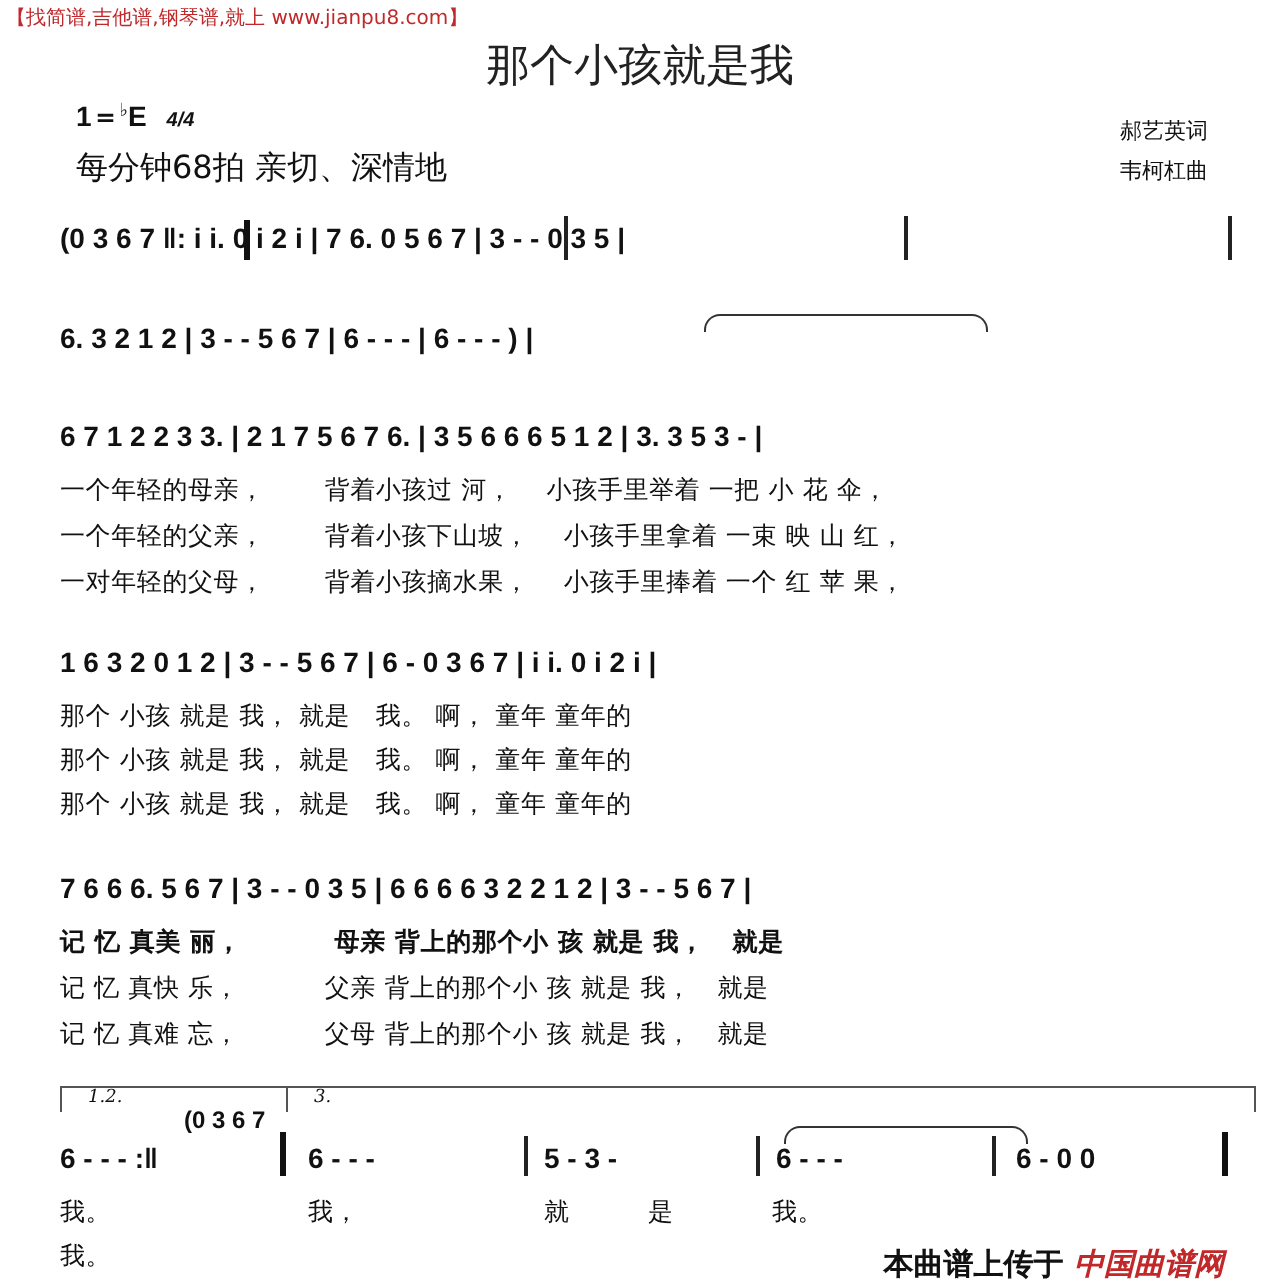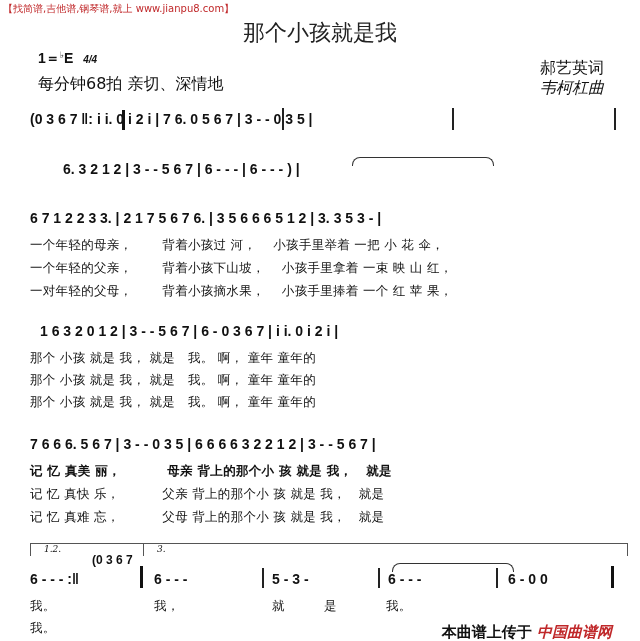--- a/index.html
+++ b/index.html
@@ -3,70 +3,70 @@
 <meta charset="utf-8">
 <style>
   html, body { margin:0; padding:0; background:#fff; }
   body { width:640px; height:641px; position:relative; overflow:hidden; font-family:"DejaVu Sans", sans-serif; color:#111; }
   .abs { position:absolute; white-space:nowrap; }
   .banner { left:3px; top:2px; font-size:10px; color:#c0282a; font-family:"DejaVu Sans", sans-serif; }
   .title { left:0; width:640px; top:18px; text-align:center; font-size:22px; font-family:"DejaVu Serif", serif; color:#222; }
   .key { left:38px; top:50px; font-size:14px; font-weight:bold; font-family:"Liberation Sans", sans-serif; }
   .key small { font-size:9px; vertical-align:top; font-weight:normal; }
   .tempo { left:38px; top:74px; font-size:16px; font-family:"DejaVu Sans", sans-serif; }
-  .credit { font-size:16px; font-family:"DejaVu Serif", serif; right:36px; }
+  .credit { font-size:11px; font-family:"DejaVu Serif", serif; right:36px; }
   .notes { font-family:"Liberation Sans", sans-serif; font-weight:bold; font-size:14px; }
   .lyr { font-family:"DejaVu Serif", serif; font-size:12.5px; letter-spacing:0.3px; }
   .bar { position:absolute; width:1.5px; background:#222; }
   .dbl { position:absolute; width:3px; background:#111; }
   .tie { position:absolute; border:1.2px solid #333; border-bottom:none; border-radius:8px 8px 0 0; height:8px; }
   .volta { position:absolute; border-top:1.2px solid #555; border-left:1.2px solid #555; height:12px; font-size:9px; font-style:italic; padding-left:13px; font-family:"DejaVu Serif", serif; }
   .footer { right:28px; top:623px; font-size:15px; font-weight:bold; }
   .footer .brand { color:#c0282a; font-style:italic; }
 </style>
 </head>
 <body>
 
 <div class="abs banner">【找简谱,吉他谱,钢琴谱,就上 www.jianpu8.com】</div>
 <div class="abs title">那个小孩就是我</div>
 <div class="abs key">
   <span>1＝</span><small>♭</small><span>E</span>
   <span style="font-size:10px;margin-left:6px;font-style:italic;">4/4</span>
 </div>
 <div class="abs tempo">每分钟68拍  亲切、深情地</div>
 <div class="abs credit" style="top:58px;">郝艺英词</div>
-<div class="abs credit" style="top:78px;font-style:italic;">韦柯杠曲</div>
+<div class="abs credit" style="top:78px;">韦柯杠曲</div>
 
 <div class="abs notes" style="left:30px;top:111px;">
   <span>(0 3 6 7 ‖: i  i.   0 i  2 i  | 7 6.   0 5 6 7 | 3  -  -  0 3 5 |</span>
 </div>
 <div class="dbl" style="left:122px;top:110px;height:20px;"></div>
 <div class="bar" style="left:282px;top:108px;height:22px;"></div>
 <div class="bar" style="left:452px;top:108px;height:22px;"></div>
 <div class="bar" style="left:614px;top:108px;height:22px;"></div>
 
-<div class="abs notes" style="left:30px;top:161px;margin-left:33px;">
+<div class="abs notes" style="left:30px;top:161px;">
   <span>6. 3 2  1 2  | 3  -  -  5 6 7 | 6  -  -  -  | 6  -  -  - ) |</span>
 </div>
 <div class="tie" style="left:352px;top:157px;width:140px;"></div>
 
 <div class="abs notes" style="left:30px;top:210px;">
   <span>6 7 1 2 2 3 3.  | 2 1 7 5 6 7 6.  | 3 5 6 6 6 5  1 2 | 3.  3 5 3  - |</span>
 </div>
 <div class="abs lyr" style="left:30px;top:237px;">
   <span>一个年轻的母亲，</span>&nbsp;&nbsp;&nbsp;&nbsp;&nbsp;&nbsp;&nbsp;<span>背着小孩过 河，</span>&nbsp;&nbsp;&nbsp;&nbsp;<span>小孩手里举着 一把 小 花 伞，</span>
 </div>
 <div class="abs lyr" style="left:30px;top:260px;">
   <span>一个年轻的父亲，</span>&nbsp;&nbsp;&nbsp;&nbsp;&nbsp;&nbsp;&nbsp;<span>背着小孩下山坡，</span>&nbsp;&nbsp;&nbsp;&nbsp;<span>小孩手里拿着 一束 映 山 红，</span>
 </div>
 <div class="abs lyr" style="left:30px;top:283px;">
   <span>一对年轻的父母，</span>&nbsp;&nbsp;&nbsp;&nbsp;&nbsp;&nbsp;&nbsp;<span>背着小孩摘水果，</span>&nbsp;&nbsp;&nbsp;&nbsp;<span>小孩手里捧着 一个 红 苹 果，</span>
 </div>
 
-<div class="abs notes" style="left:40px;top:323px;">
+<div class="abs notes" style="left:30px;top:323px;">
   <span>1 6 3 2 0  1 2 | 3  -  -  5 6 7 | 6  -  0 3 6 7 | i  i.   0 i  2 i |</span>
 </div>
 <div class="abs lyr" style="left:30px;top:350px;"><span>那个 小孩   就是  我，        就是</span>&nbsp;&nbsp;&nbsp;<span>我。     啊，      童年        童年的</span></div>
 <div class="abs lyr" style="left:30px;top:372px;"><span>那个 小孩   就是  我，        就是</span>&nbsp;&nbsp;&nbsp;<span>我。     啊，      童年        童年的</span></div>
 <div class="abs lyr" style="left:30px;top:394px;"><span>那个 小孩   就是  我，        就是</span>&nbsp;&nbsp;&nbsp;<span>我。     啊，      童年        童年的</span></div>
 
 <div class="abs notes" style="left:30px;top:436px;">
   <span>7 6 6 6.  5 6 7 | 3  -  -  0 3 5 | 6 6 6 6 3 2 2  1 2 | 3  -  -  5 6 7 |</span>
 </div>
 <div class="abs lyr" style="left:30px;top:463px;font-weight:bold;"><span>记 忆    真美     丽，</span>&nbsp;&nbsp;&nbsp;&nbsp;&nbsp;&nbsp;&nbsp;&nbsp;&nbsp;&nbsp;<span>母亲  背上的那个小  孩  就是  我，</span>&nbsp;&nbsp;&nbsp;<span>就是</span></div>

